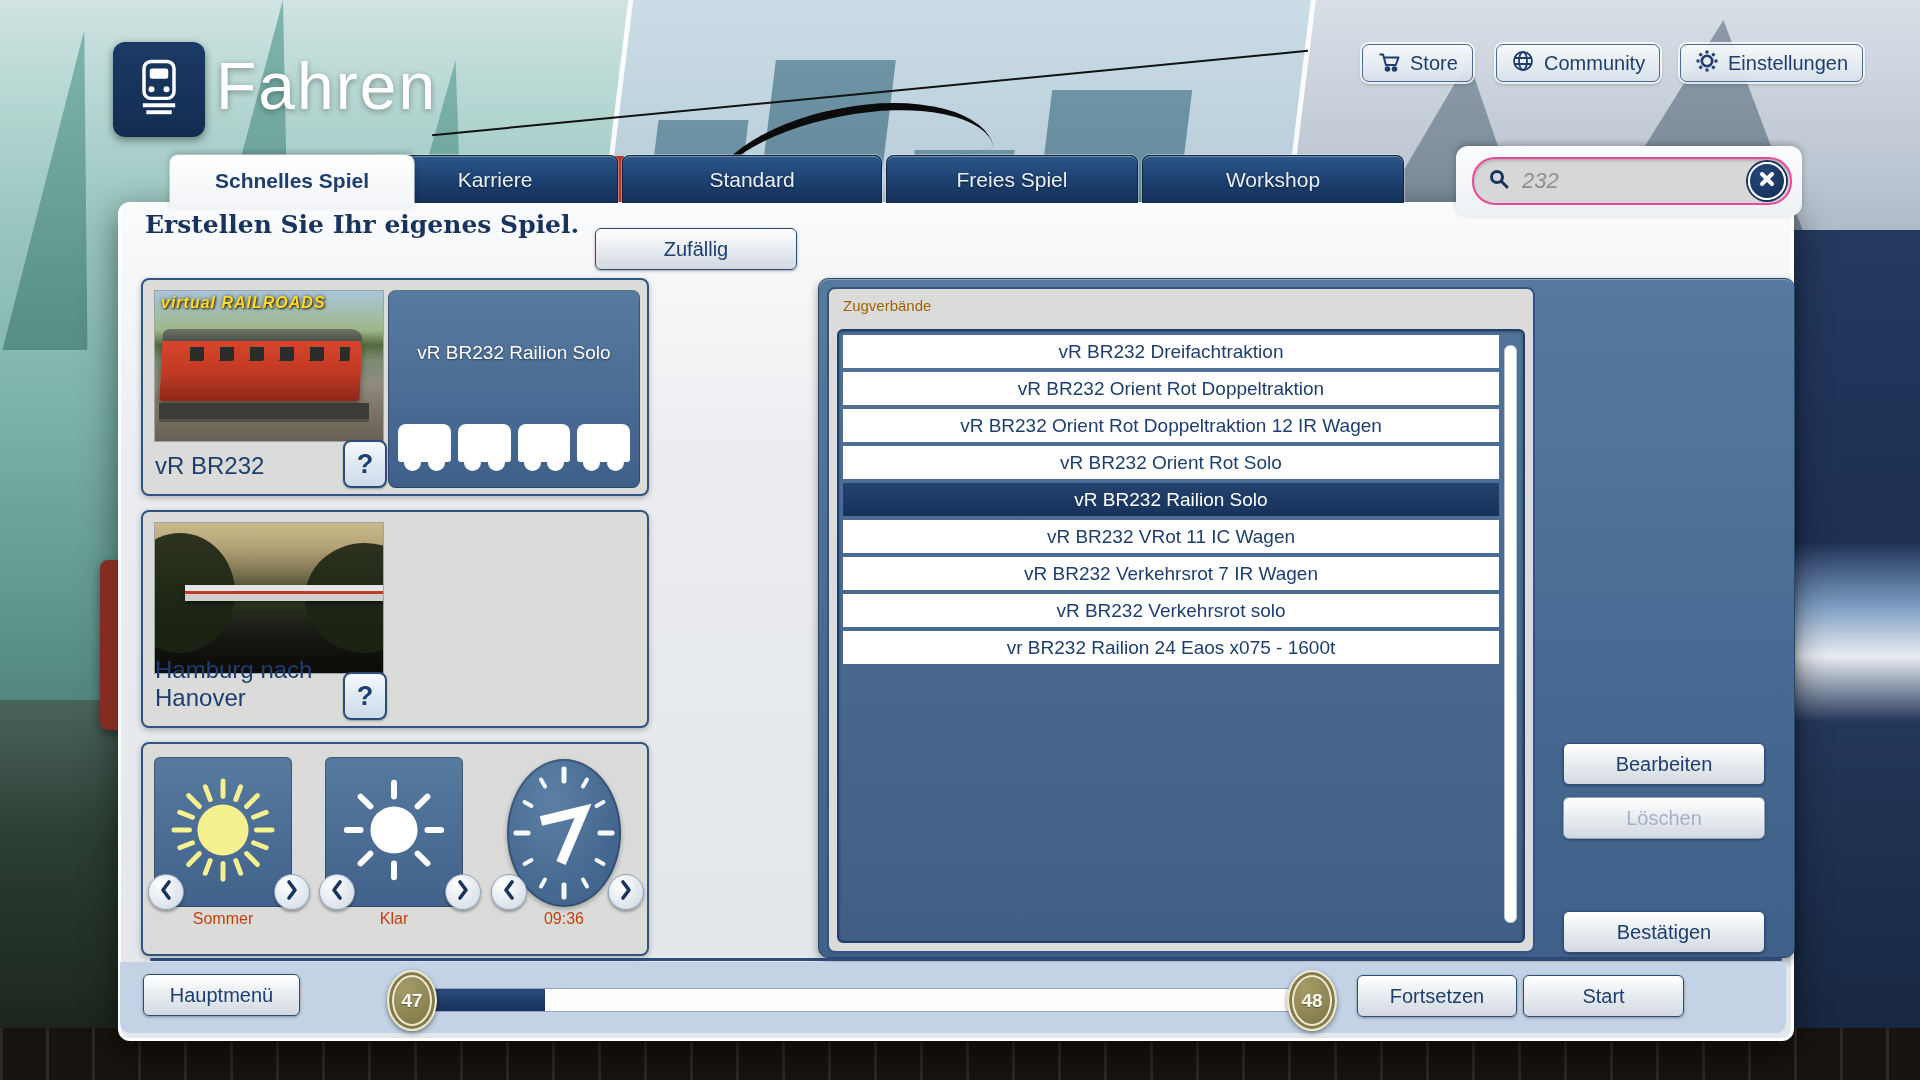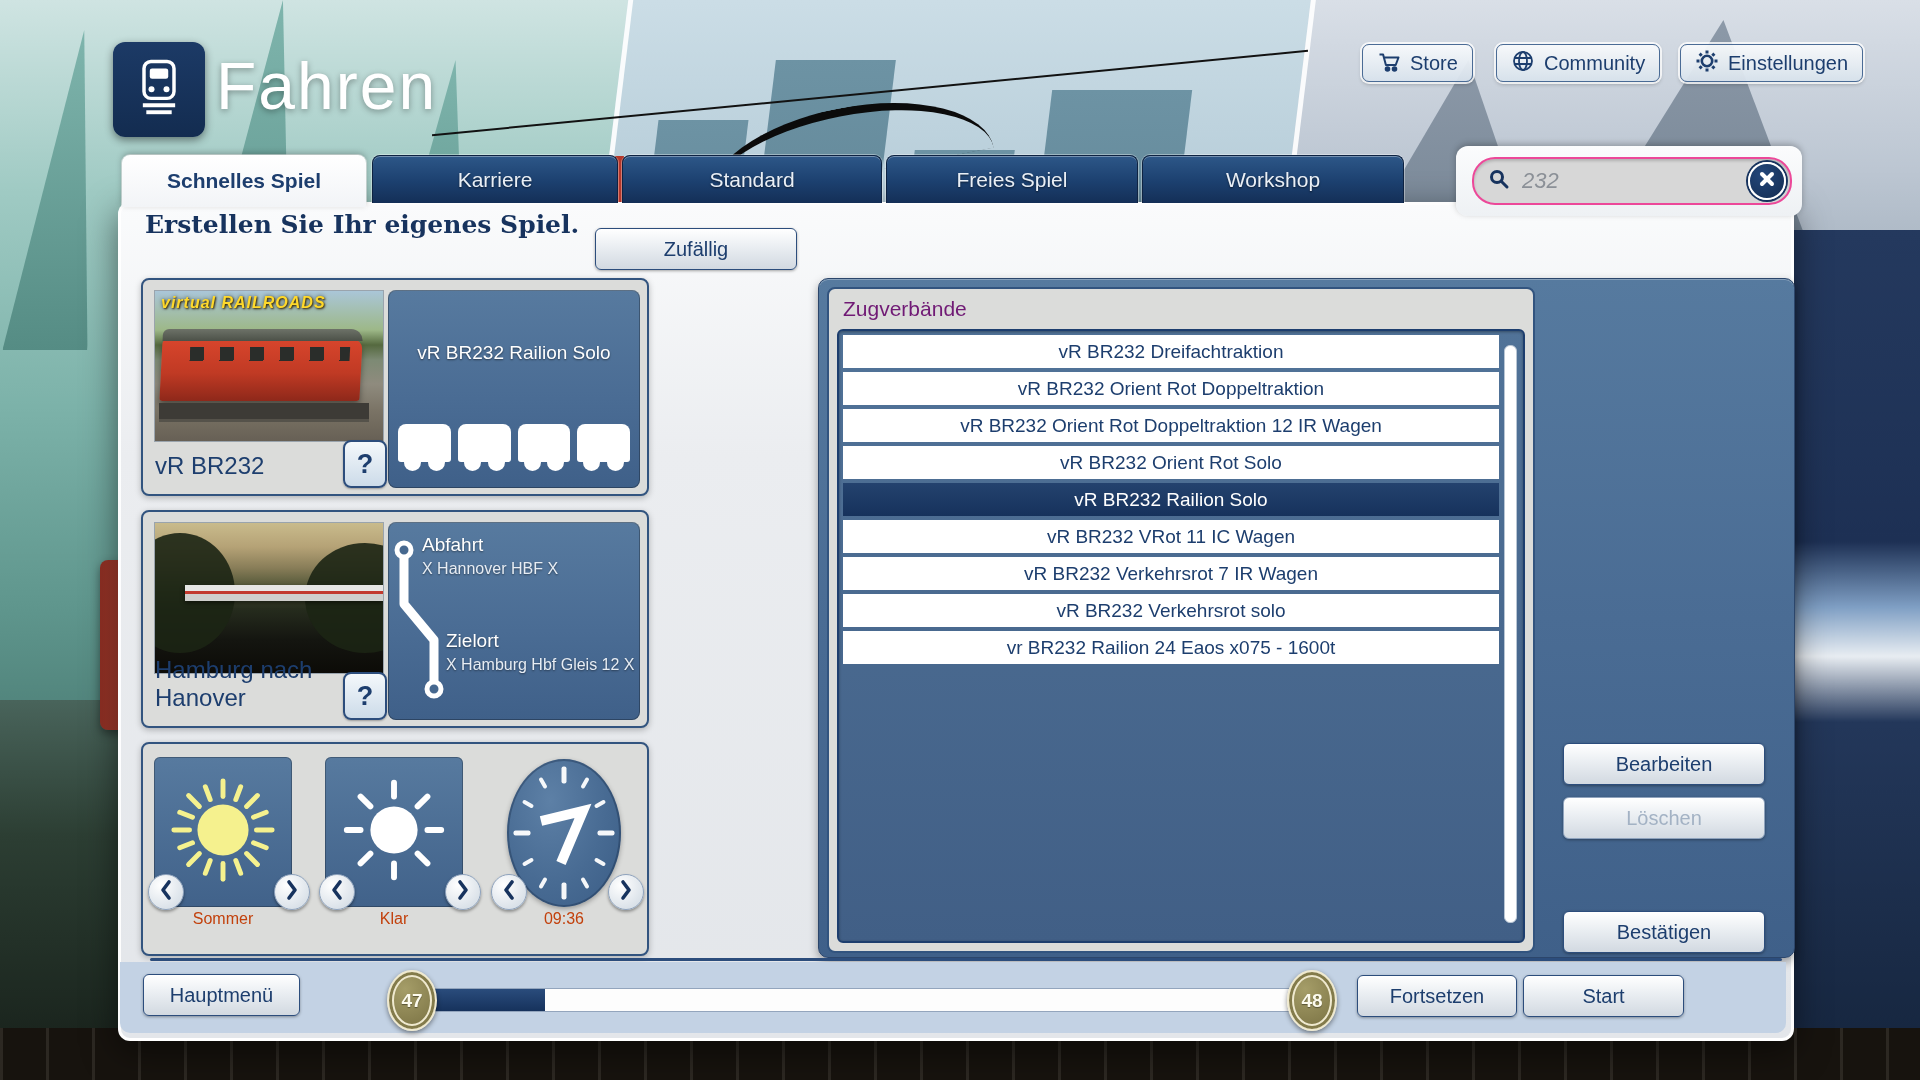--- a/index.html
+++ b/index.html
@@ -54,21 +54,21 @@
   .top-btn svg{flex:none;}
 
   
   .tab{position:absolute;top:155px;height:47px;z-index:12;display:flex;align-items:center;justify-content:center;
      font-size:21px;border-radius:8px 8px 0 0;cursor:pointer;}
   .tab.inactive{background:linear-gradient(180deg,#2d5788 0%,#1c406f 55%,#142f57 100%);
      color:#e9eff6;border:1px solid #0e2342;border-bottom:none;
      box-shadow:inset 0 1px 0 rgba(255,255,255,.35),0 0 0 1px rgba(255,255,255,.35);
      text-shadow:0 1px 2px rgba(0,0,0,.55);}
   .tab.active{background:linear-gradient(180deg,#ffffff,#f2f4f7);color:#1d3e6e;height:52px;z-index:13;
-     box-shadow:0 -2px 6px rgba(0,0,0,.25),0 0 0 1px rgba(255,255,255,.6);font-weight:bold;}
+     box-shadow:0 -2px 6px rgba(0,0,0,.25),0 0 0 1px rgba(255,255,255,.6);font-weight:bold;margin-left:48px;}
 
   
   .search-wrap{left:1456px;top:146px;width:346px;height:70px;border-radius:12px;z-index:11;
      background:linear-gradient(180deg,#fbfcfd,#eef1f4);box-shadow:0 -2px 6px rgba(0,0,0,.25);}
   .search-pill{left:1472px;top:157px;width:316px;height:44px;border-radius:23px;z-index:13;
      background:#d7d7d7;border:2px solid #ec4899;display:flex;align-items:center;box-shadow:inset 0 2px 3px rgba(0,0,0,.18);}
   .search-pill input{flex:1;margin-left:10px;border:none;outline:none;background:transparent;
      font-style:italic;color:#8b9097;font-size:22px;font-family:"Liberation Sans",sans-serif;}
   .search-mag{margin-left:14px;flex:none;}
   .clear-btn{position:absolute;right:4px;top:3px;width:34px;height:34px;border-radius:50%;cursor:pointer;
@@ -149,21 +149,21 @@
   .tick{position:absolute;width:4px;height:12px;background:rgba(255,255,255,.95);border-radius:2px;}
   .tick.major{width:5px;height:17px;}
 
   
   .blue-panel{left:818px;top:278px;width:975px;height:678px;border-radius:10px;z-index:11;
      background:linear-gradient(180deg,#54779e8,#3f608a);
      background:linear-gradient(180deg,#567a9f 0%,#4a6c94 50%,#3f6089 100%);
      border:1px solid #2c466b;box-shadow:0 4px 10px rgba(0,0,0,.35),inset 0 1px 0 rgba(255,255,255,.3);}
   .gray-panel{position:absolute;left:8px;top:8px;width:704px;height:662px;border-radius:8px;
      background:#dbdcda;border:2px solid #32547f;}
-  .list-header{position:absolute;left:14px;top:8px;color:#701a75;font-size:21px;}
+  .list-header{position:absolute;left:14px;top:8px;color:#a16207;font-size:15px;}
   .consist-list{position:absolute;left:8px;top:40px;width:688px;height:614px;border-radius:6px;
      background:linear-gradient(180deg,#517398,#415f86);border:2px solid #1d3e6e;
      box-shadow:inset 0 1px 3px rgba(0,0,0,.35);padding:0;box-sizing:border-box;overflow:hidden;}
   .consist-row{margin:4px 24px 0 4px;height:33px;background:#fff;color:#1d3e6e;font-size:19px;
      display:flex;align-items:center;justify-content:center;cursor:pointer;}
   .consist-row.selected{background:linear-gradient(180deg,#24426e,#16325c);color:#fff;}
   .scroll-thumb{position:absolute;right:6px;top:14px;bottom:18px;width:11px;border-radius:6px;
      background:#fff;border:1px solid #b9c6d4;cursor:pointer;}
   .side-btn{width:200px;height:40px;}
 
@@ -326,31 +326,20 @@
 <div class="card" style="left:141px;top:510px;height:214px;">
   <div class="photo route-photo">
     <div class="tree" style="left:-30px;top:10px;width:110px;height:120px;"></div>
     <div class="tree" style="left:150px;top:20px;width:120px;height:110px;"></div>
     <div class="route-train"></div>
   </div>
   <div class="card-name">Hamburg nach Hanover</div>
   <div class="help-btn">
       <span>?</span>
     </div>
-  <div class="steel">
-    <svg width="252" height="198" style="position:absolute;left:0;top:0;">
-      <path d="M16 36 V82 L46 118 V160" stroke="#fff" stroke-width="9" fill="none" stroke-linejoin="round"></path>
-      <circle cx="16" cy="28" r="7" stroke="#fff" stroke-width="5" fill="#46688f"></circle>
-      <circle cx="46" cy="167" r="7" stroke="#fff" stroke-width="5" fill="#46688f"></circle>
-    </svg>
-    <div class="route-label" style="left:34px;top:12px;">Abfahrt</div>
-    <div class="route-label route-sub" style="left:34px;top:38px;">X Hannover HBF X</div>
-    <div class="route-label" style="left:58px;top:108px;">Zielort</div>
-    <div class="route-label route-sub" style="left:58px;top:134px;">X Hamburg Hbf Gleis 12 X</div>
-  </div>
 </div>
 
 <div class="card" style="left:141px;top:742px;height:210px;cursor:default;">
   <div class="sel-tile" style="left:11px;top:13px;">
     <span>
       <svg width="118" height="118" viewBox="-60 -60 120 120" stroke="#f5f18e" stroke-width="5" stroke-linecap="round">
         <circle r="26" fill="#f5f18e" stroke="none"></circle>
         <line y1="-34" y2="-50"></line>
           <line y1="34" y2="50"></line>
           <line x1="-34" x2="-50"></line>

